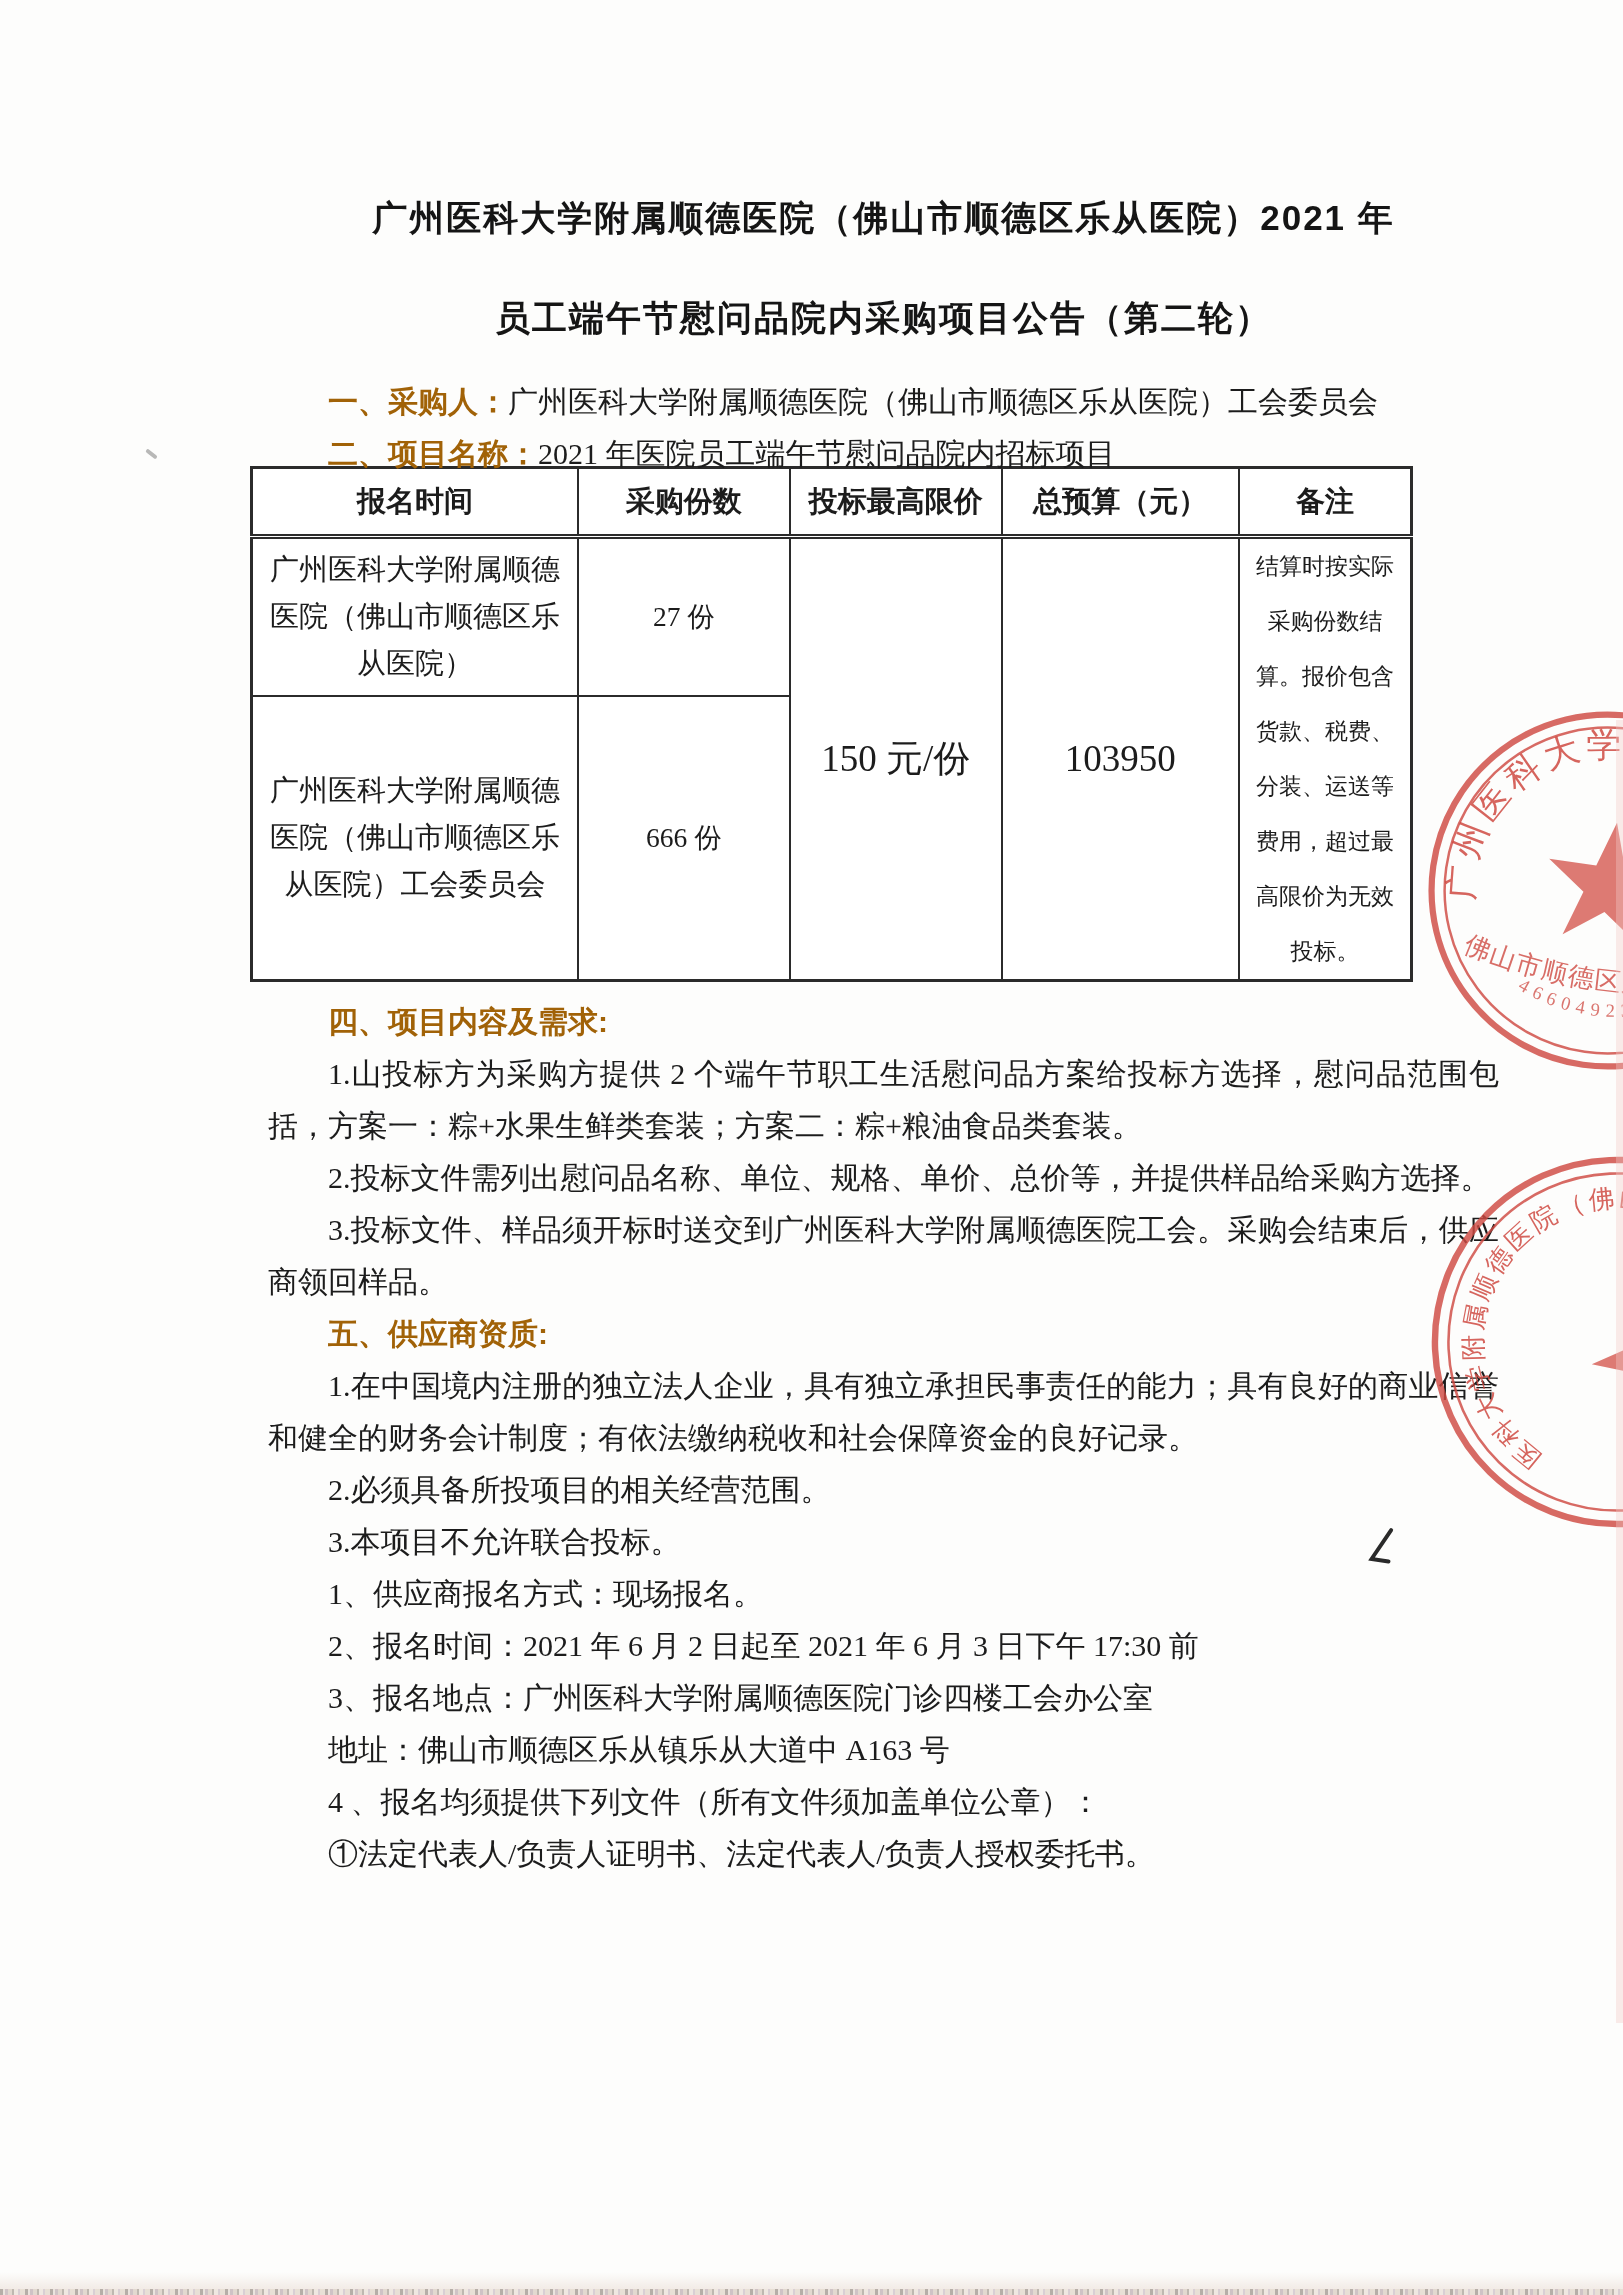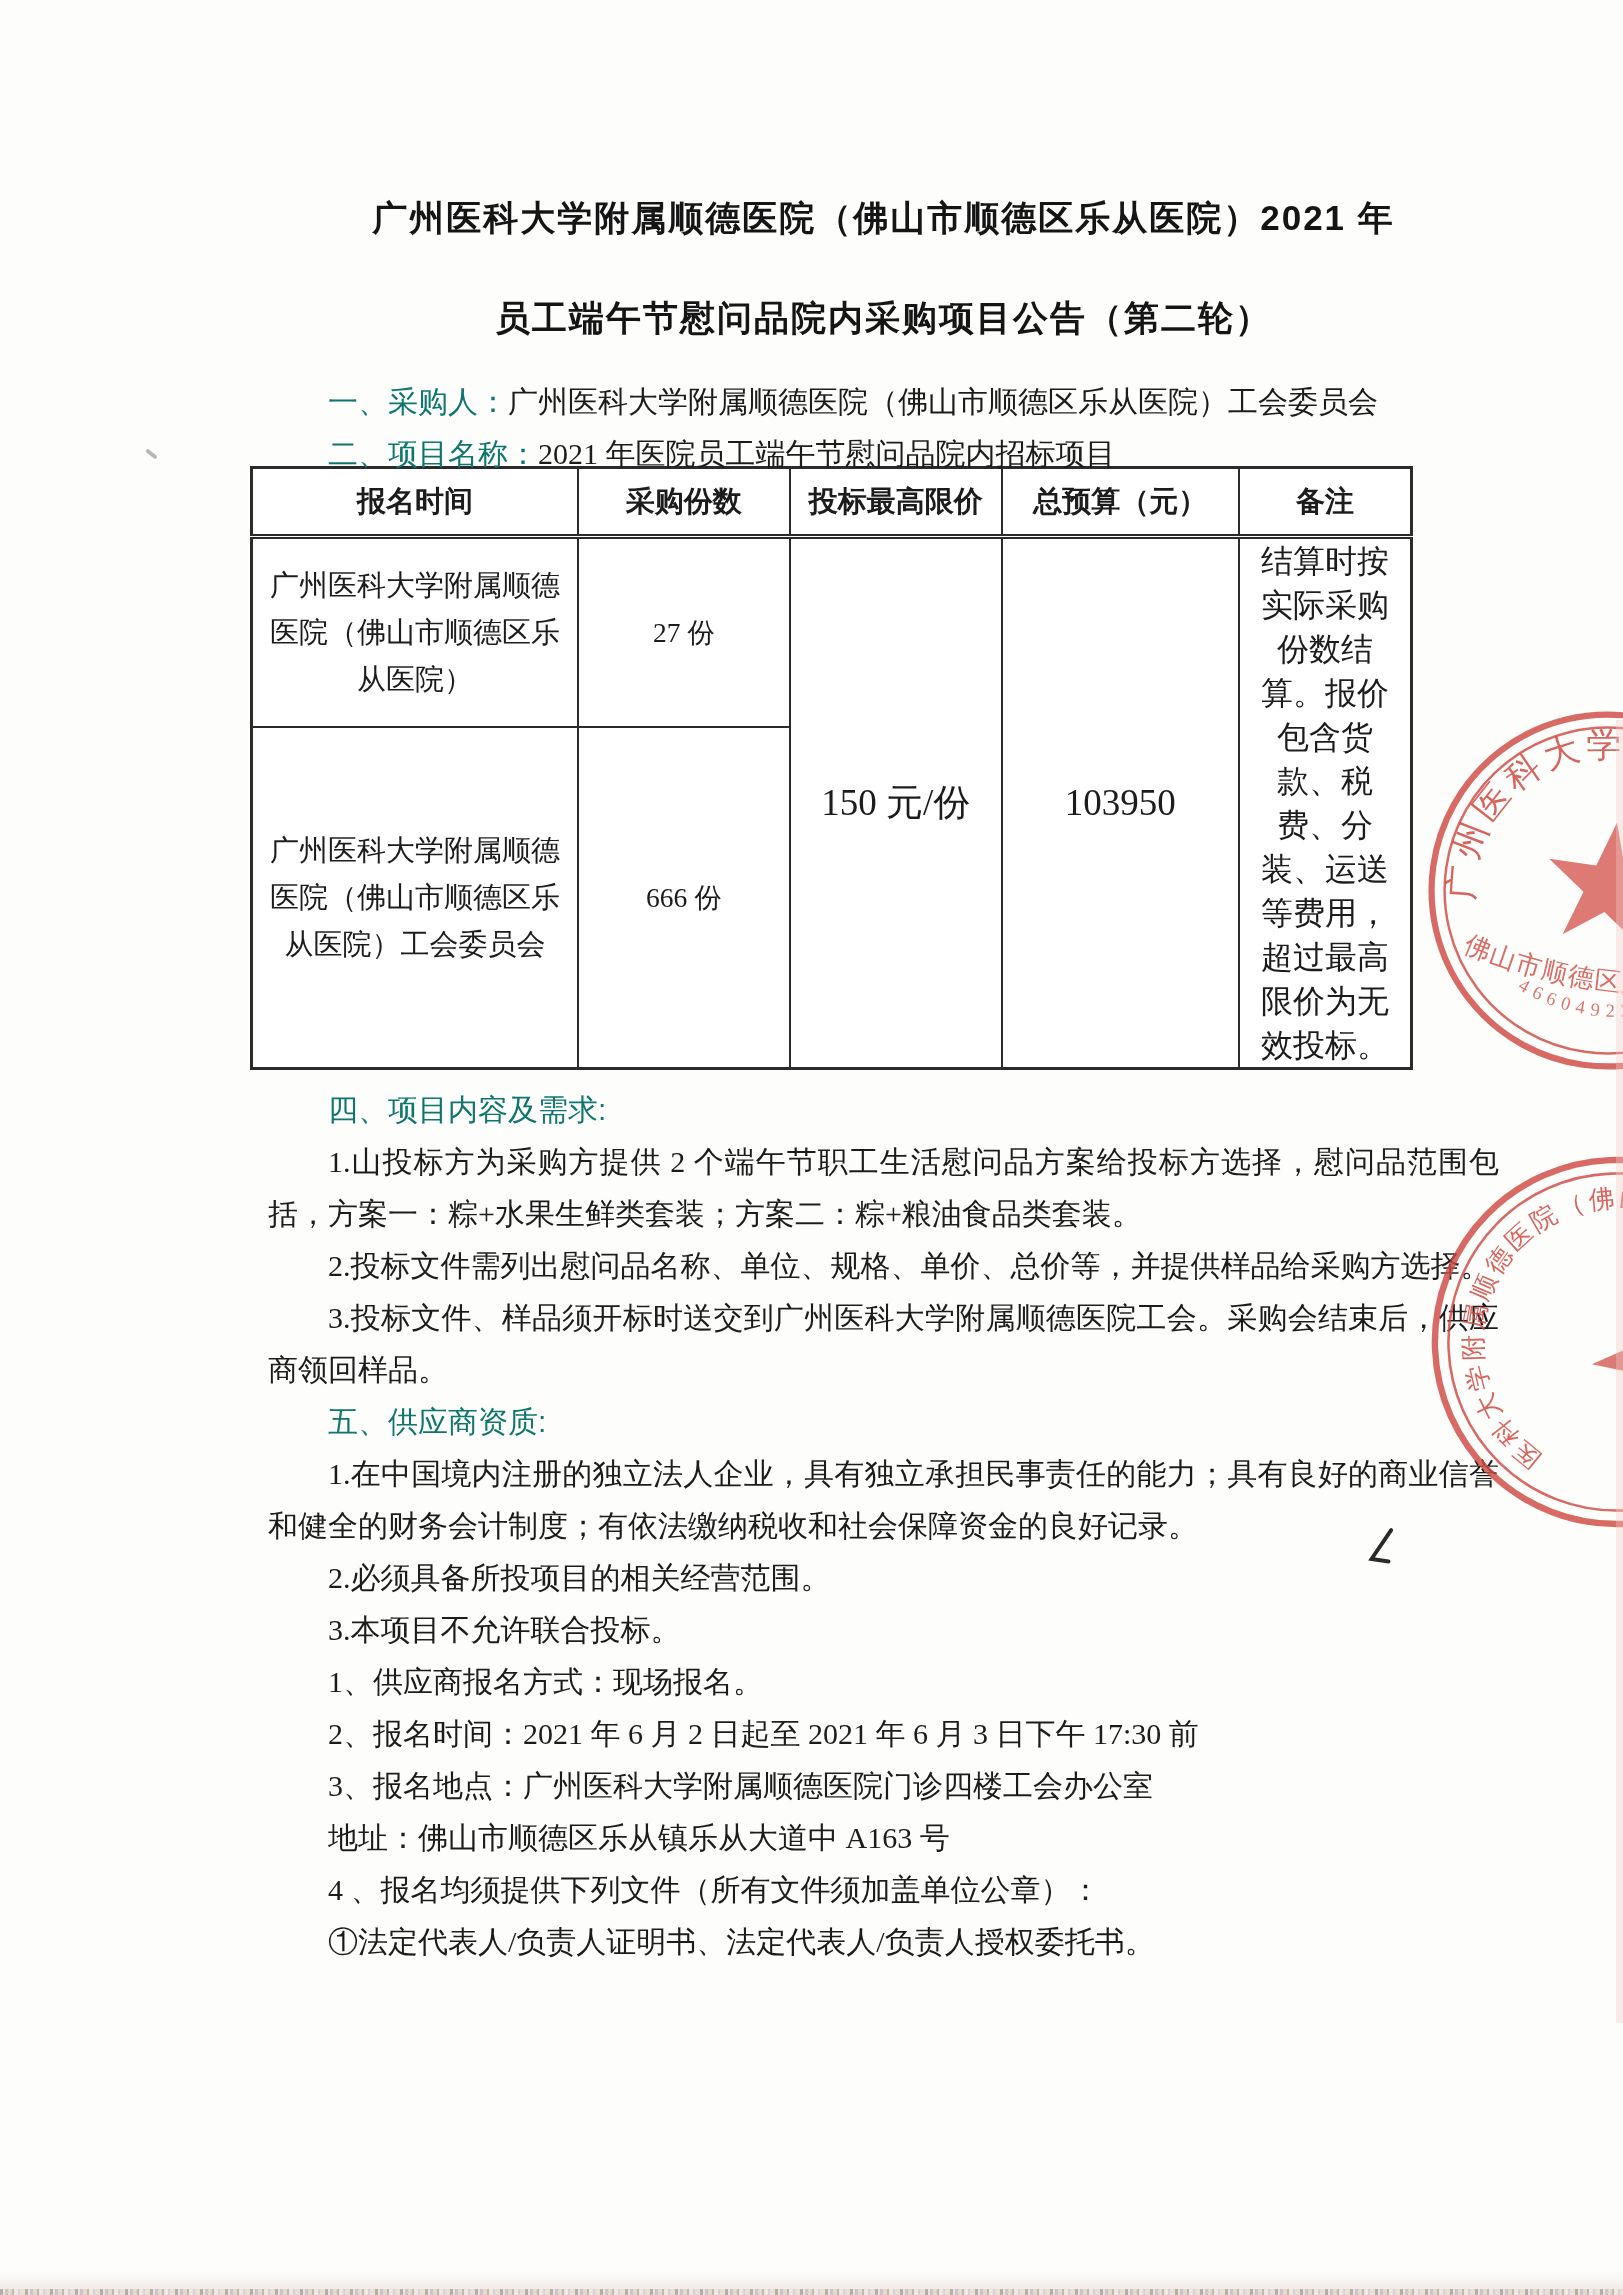--- a/index.html
+++ b/index.html
@@ -33,22 +33,22 @@
     margin-top:41px;
     font-size:30px;
     line-height:52px;
     text-align:justify;
     word-break:break-all;
   }
   .para{text-align:justify;word-break:break-all;}
   .para.indent{text-indent:60px;}
   .sec-label,.sec-heading{
     font-family:"Liberation Sans","DejaVu Sans",sans-serif;
-    font-weight:normal;
-    color:#0f766e;
+    font-weight:bold;
+    color:#a16207;
   }
   table.price{
     table-layout:fixed;
     width:1160px;
     margin-left:-17.7px;
     margin-top:-14.4px;
     border-collapse:collapse;
     background:#fff;
   }
   table.price th, table.price td{
@@ -69,22 +69,22 @@
   }
   td.unit-cell{
     font-size:29px;
     line-height:47px;
   }
   tr.row-1 td{height:145px;border-bottom:2.6px solid #2b2b2b;}
   tr.row-2 td{height:262px;}
   td.qty-cell{font-size:27.5px;}
   td.merge-cell{font-size:37px;}
   td.remark-cell{
-    font-size:32px;
-    line-height:44px;
+    font-size:23px;
+    line-height:55px;
     text-align:justify;
     word-break:break-all;
     padding:0 11.8px;
   }
   .after-table{
     margin-top:14.4px;
     font-size:30px;
     line-height:52px;
   }
   

